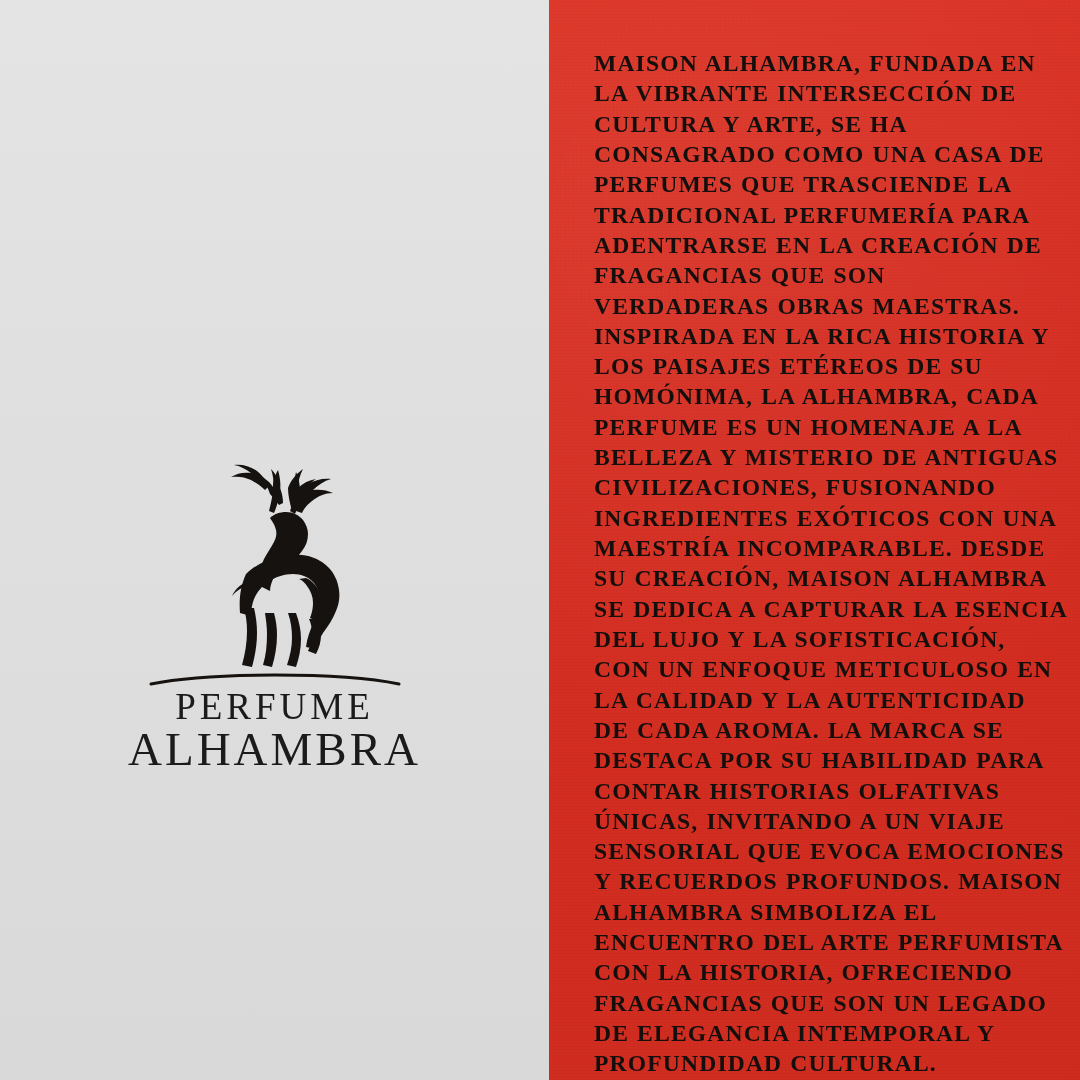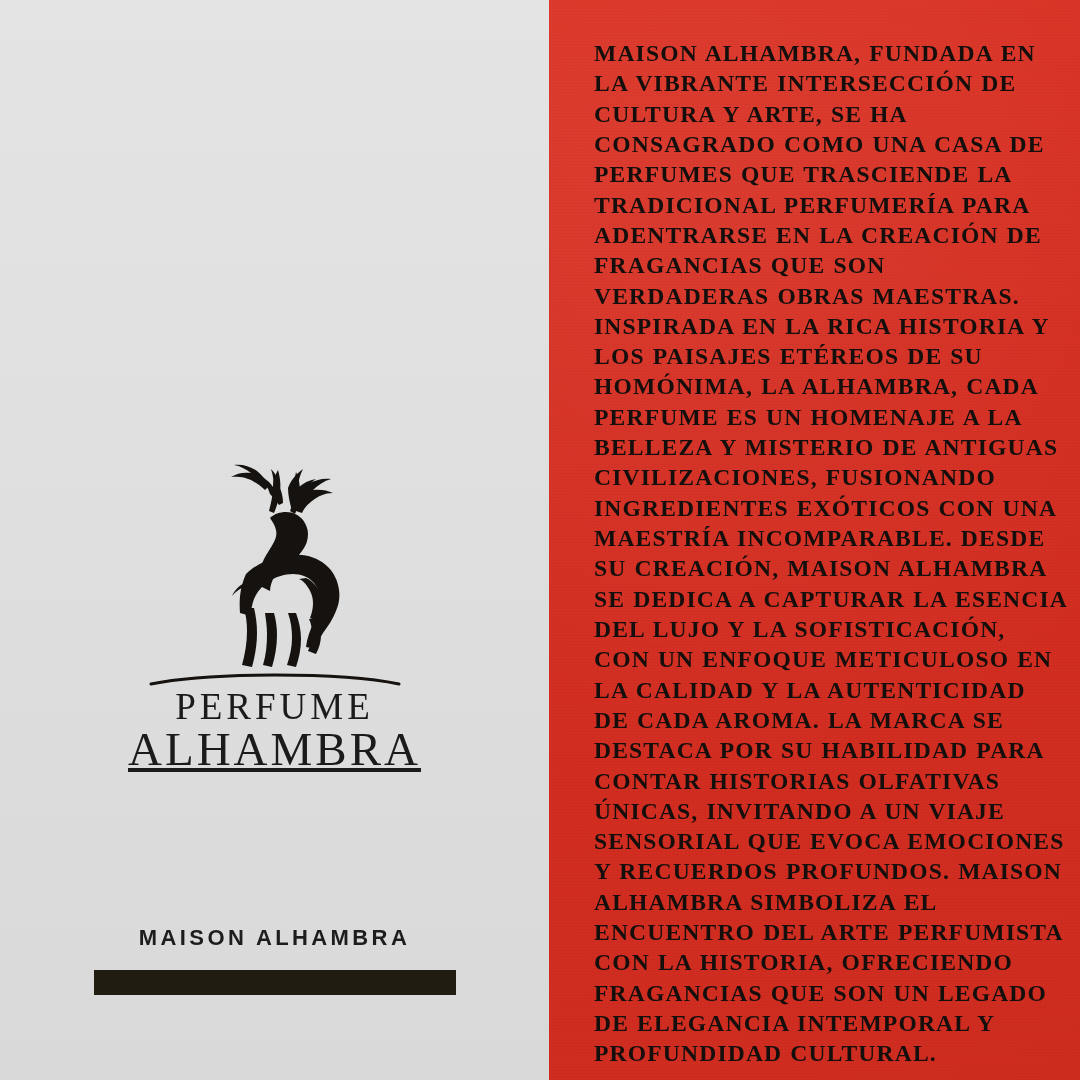--- a/index.html
+++ b/index.html
@@ -62,21 +62,20 @@
     margin-top: 2px;
     line-height: 1.05;
   }
   .logo-alhambra {
     font-family: "Liberation Serif", serif;
     font-size: 47px;
     letter-spacing: 3px;
     color: #1b1b1b;
     line-height: 1.05;
     margin-top: -2px;
-    text-decoration: underline;
   }
   .footer-block {
     position: absolute;
     left: 0;
     right: 0;
     bottom: 85px;
     display: flex;
     flex-direction: column;
     align-items: center;
   }
@@ -110,21 +109,21 @@
     inset: 0;
     background-image:
       repeating-linear-gradient(0deg, rgba(0,0,0,0.035) 0 1px, rgba(255,255,255,0.0) 1px 3px),
       repeating-linear-gradient(90deg, rgba(0,0,0,0.03) 0 1px, rgba(255,255,255,0.0) 1px 4px);
     pointer-events: none;
     opacity: .55;
   }
   .body-copy {
     position: relative;
     z-index: 2;
-    margin: 38px 13px 0 45px;
+    margin: 48px 13px 0 45px;
     font-family: "Liberation Serif", serif;
     font-weight: bold;
     font-size: 23.6px;
     line-height: 1.285;
     letter-spacing: 1.15px;
     color: #140f0c;
     text-transform: uppercase;
     text-align: left;
     word-spacing: 1px;
   }
@@ -168,23 +167,19 @@
       <div class="logo-rule">
         <svg width="252" height="14" viewBox="0 0 252 14" xmlns="http://www.w3.org/2000/svg">
           <path d="M2 12 C 60 0, 192 0, 250 12" stroke="#15120f" stroke-width="3" fill="none" stroke-linecap="round"></path>
         </svg>
       </div>
 
       <div class="logo-maison">PERFUME</div>
       <div class="logo-alhambra">ALHAMBRA</div>
     </div>
 
-    <div class="footer-block">
-      <div class="footer-name">MAISON ALHAMBRA</div>
-      <div class="footer-bar"></div>
-    </div>
   </div>
 
   <div class="right-panel">
     <div class="body-copy">MAISON ALHAMBRA, FUNDADA EN LA VIBRANTE INTERSECCIÓN DE CULTURA Y ARTE, SE HA CONSAGRADO COMO UNA CASA DE PERFUMES QUE TRASCIENDE LA TRADICIONAL PERFUMERÍA PARA ADENTRARSE EN LA CREACIÓN DE FRAGANCIAS QUE SON VERDADERAS OBRAS MAESTRAS. INSPIRADA EN LA RICA HISTORIA Y LOS PAISAJES ETÉREOS DE SU HOMÓNIMA, LA ALHAMBRA, CADA PERFUME ES UN HOMENAJE A LA BELLEZA Y MISTERIO DE ANTIGUAS CIVILIZACIONES, FUSIONANDO INGREDIENTES EXÓTICOS CON UNA MAESTRÍA INCOMPARABLE. DESDE SU CREACIÓN, MAISON ALHAMBRA SE DEDICA A CAPTURAR LA ESENCIA DEL LUJO Y LA SOFISTICACIÓN, CON UN ENFOQUE METICULOSO EN LA CALIDAD Y LA AUTENTICIDAD DE CADA AROMA. LA MARCA SE DESTACA POR SU HABILIDAD PARA CONTAR HISTORIAS OLFATIVAS ÚNICAS, INVITANDO A UN VIAJE SENSORIAL QUE EVOCA EMOCIONES Y RECUERDOS PROFUNDOS. MAISON ALHAMBRA SIMBOLIZA EL ENCUENTRO DEL ARTE PERFUMISTA CON LA HISTORIA, OFRECIENDO FRAGANCIAS QUE SON UN LEGADO DE ELEGANCIA INTEMPORAL Y PROFUNDIDAD CULTURAL.</div>
   </div>
 
 </div>
 
 </body></html>

